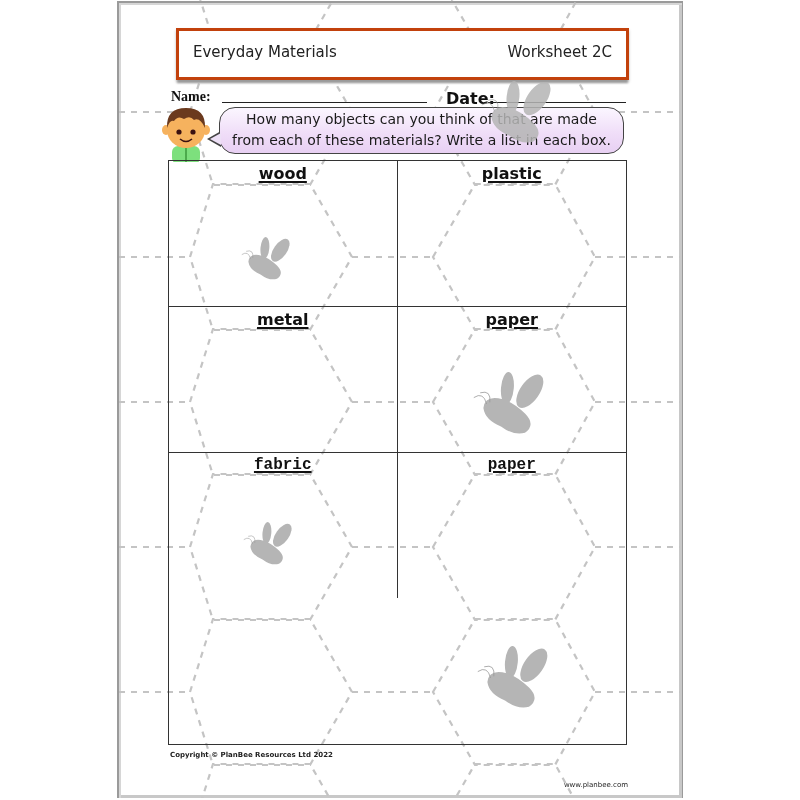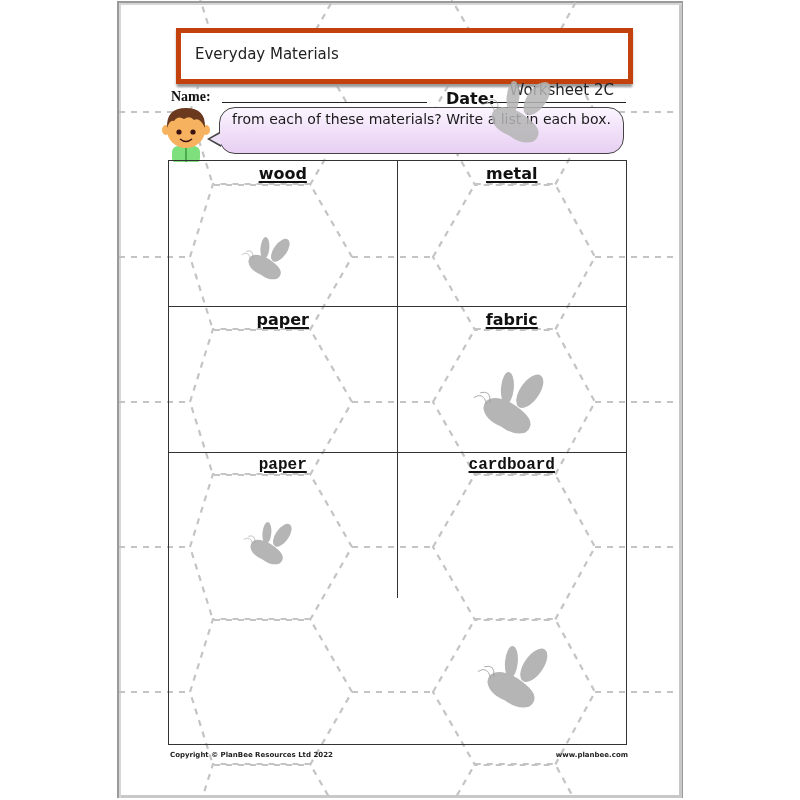--- a/index.html
+++ b/index.html
@@ -6,24 +6,24 @@
   body { width: 800px; height: 800px; position: relative; overflow: hidden;
          font-family: "DejaVu Sans", sans-serif; color: #111; }
 
   .page { position: absolute; left: 117px; top: 1px; width: 563px; height: 795px;
           background: #fff; border: 2px solid #9a9a9a;
           box-shadow: inset 2px 2px 0 #d6d6d6, inset -3px -3px 0 #c8c8c8, 2px 2px 1px #bdbdbd; }
 
   .bg-pattern { position: absolute; left: 0; top: 0; width: 800px; height: 800px; pointer-events: none; }
 
   .title-bar { position: absolute; left: 176px; top: 28px; width: 447px; height: 46px;
-               background: #fff; border: 5px solid #c2410c;
+               background: #fff; border: 3px solid #c2410c;
                box-shadow: 0 4px 2px -1px #9a9a9a, 0 2px 3px #cfcfcf; }
   .title-left { position: absolute; left: 14px; top: 12px; font-size: 15px; color: #222; }
-  .title-right { position: absolute; right: 14px; top: 12px; font-size: 15px; color: #222; margin-top: 36px; }
+  .title-right { position: absolute; right: 14px; top: 12px; font-size: 15px; color: #222; }
 
   .name-label { position: absolute; left: 171px; top: 89px; font-size: 14px; font-weight: bold; font-family: Liberation Serif, serif; }
   .name-line { position: absolute; left: 222px; top: 102px; width: 205px; border-bottom: 1.5px solid #222; }
   .date-label { position: absolute; left: 446px; top: 89px; font-size: 16px; font-weight: bold; }
   .date-line { position: absolute; left: 488px; top: 102px; width: 138px; border-bottom: 1.5px solid #222; }
 
   .bubble { position: absolute; left: 219px; top: 107px; width: 405px; height: 47px;
             border: 1.5px solid #444; border-radius: 16px;
             background: linear-gradient(to bottom, #fbf6ff 0%, #f0def8 55%, #e8d0f3 100%);
             text-align: center; font-size: 14px; line-height: 21px; color: #1a1a1a;
@@ -41,21 +41,21 @@
           border: 1.5px solid #333; box-sizing: border-box;
           display: grid; grid-template-columns: 1fr 1fr; grid-template-rows: repeat(4, 1fr); }
   .cell { position: relative; border-right: 1.5px solid #333; border-bottom: 1.5px solid #333; }
   .cell:nth-child(2n) { border-right: none; }
   .cell:nth-last-child(-n+2) { border-bottom: none; font-family: Liberation Mono, monospace; }
   .cell-label { position: absolute; left: 0; right: 0; top: 3px; text-align: center;
                 font-size: 16px; font-weight: bold; }
   .cell-label span { text-decoration: underline; text-decoration-thickness: 2px; text-underline-offset: 2px; }
 
   .footer-left { position: absolute; left: 170px; top: 751px; font-size: 7px; font-weight: bold; color: #222; }
-  .footer-right { position: absolute; right: 172px; top: 751px; font-size: 7px; font-weight: bold; color: #222; }
+  .footer-right { position: absolute; right: 172px; top: 781px; font-size: 7px; font-weight: normal; color: #222; }
 
   .bee { position: absolute; }
 </style>
 </head>
 <body>
 
 <div class="page"></div>
 
 <svg class="bg-pattern" viewBox="0 0 800 800">
   <g stroke="#c4c4c4" stroke-width="2.2" stroke-dasharray="6,6" fill="none">
@@ -114,52 +114,53 @@
   <ellipse cx="46" cy="26" rx="4" ry="5" fill="#f6b25e"></ellipse>
   <ellipse cx="26" cy="26" rx="19" ry="18" fill="#f6b25e"></ellipse>
   <path d="M7 24 Q6 4 26 4 Q46 4 45 24 Q40 13 34 16 Q30 11 24 15 Q18 11 14 17 Q10 15 7 24 Z" fill="#6b3a1e"></path>
   <circle cx="19" cy="28" r="2.6" fill="#3a1010"></circle>
   <circle cx="33" cy="28" r="2.6" fill="#3a1010"></circle>
   <path d="M20 35 Q26 40 32 35" stroke="#3a1010" stroke-width="1.6" fill="none"></path>
 </svg>
 
 <div class="bubble-tail"></div>
 <div class="bubble">
+  <div>How many objects can you think of that are made</div>
   <div>from each of these materials? Write a list in each box.</div>
 </div>
 <div class="bubble-tail-inner"></div>
 
 <svg class="bee" style="left:477px;top:80px;width:80px;height:66px;opacity:0.85" viewBox="0 0 100 80">
   <g fill="#b5b5b5">
     <ellipse cx="45" cy="20" rx="8" ry="20" transform="rotate(5 45 20)"></ellipse>
     <ellipse cx="75" cy="22" rx="12" ry="24" transform="rotate(35 75 22)"></ellipse>
     <path d="M18 45 Q20 28 42 34 Q56 38 70 52 Q84 66 70 76 Q56 80 40 68 Q20 60 18 45 Z"></path>
   </g>
   <path d="M22 38 Q18 22 6 30" stroke="#999" fill="none"></path>
   <path d="M26 36 Q28 20 14 24" stroke="#999" fill="none"></path>
 </svg>
 
 <div class="grid">
   <div class="cell">
     <div class="cell-label"><span>wood</span></div>
   </div>
   <div class="cell">
+    <div class="cell-label"><span>plastic</span></div>
+  </div>
+  <div class="cell">
     <div class="cell-label"><span>metal</span></div>
   </div>
   <div class="cell">
     <div class="cell-label"><span>paper</span></div>
   </div>
   <div class="cell">
     <div class="cell-label"><span>fabric</span></div>
   </div>
   <div class="cell">
     <div class="cell-label"><span>paper</span></div>
-  </div>
-  <div class="cell">
-    <div class="cell-label"><span>cardboard</span></div>
   </div>
 </div>
 
 <svg class="bee" style="left:238px;top:237px;width:56px;height:44px" viewBox="0 0 100 80">
   <g fill="#b5b5b5">
     <ellipse cx="48" cy="20" rx="8" ry="20" transform="rotate(5 48 20)"></ellipse>
     <ellipse cx="76" cy="24" rx="12" ry="24" transform="rotate(35 76 24)"></ellipse>
     <path d="M18 45 Q20 28 42 34 Q56 38 70 52 Q84 66 70 76 Q56 80 40 68 Q20 60 18 45 Z"></path>
   </g>
   <path d="M22 40 Q18 24 6 32" stroke="#999" fill="none"></path>

